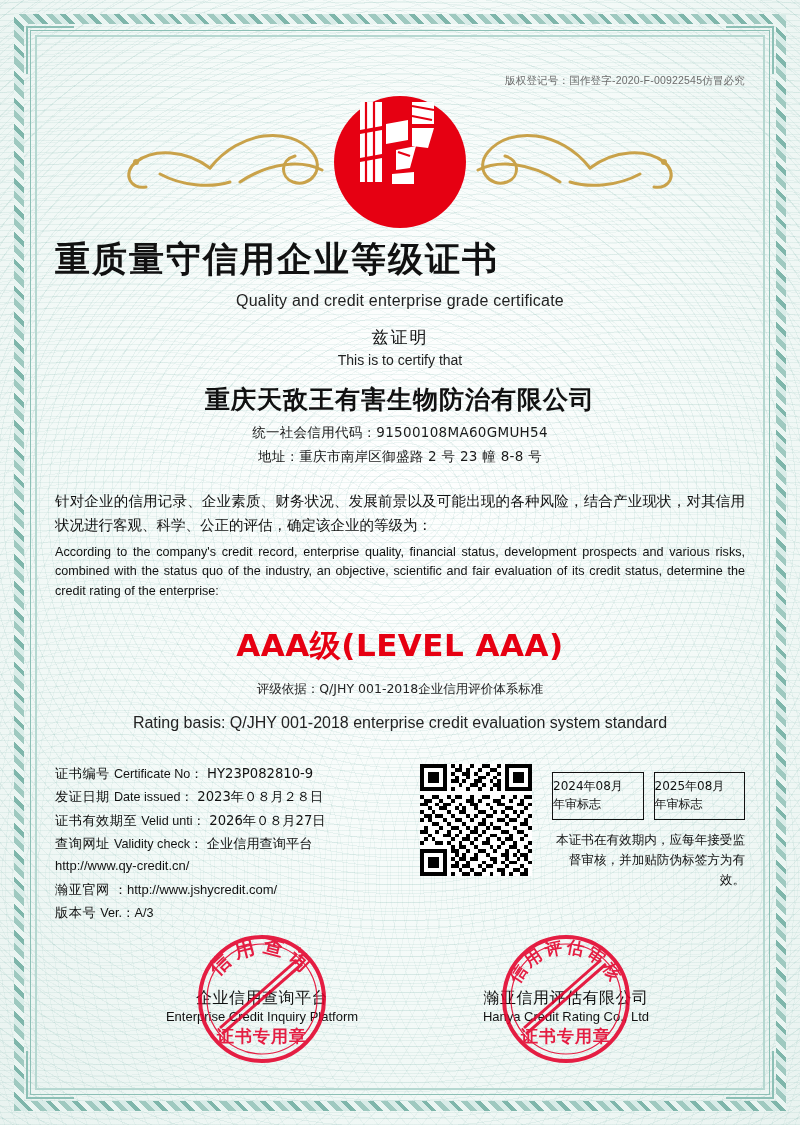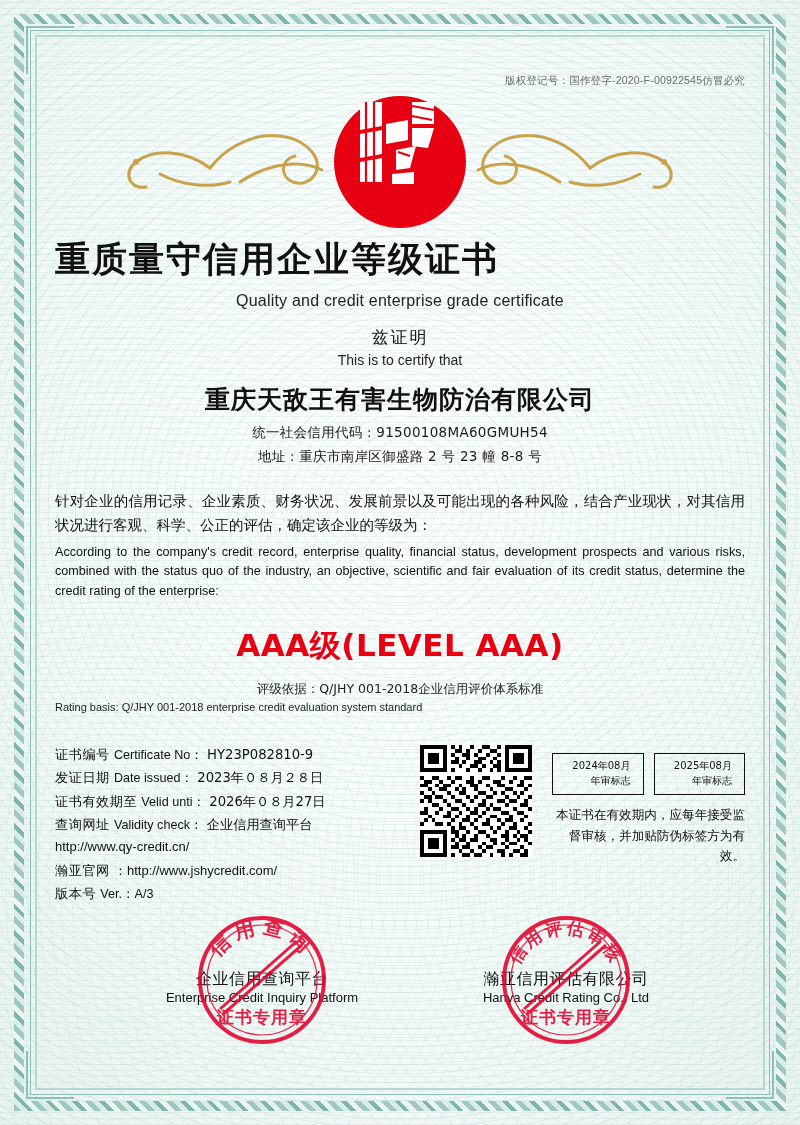--- a/index.html
+++ b/index.html
@@ -183,23 +183,24 @@
     font-family: "DejaVu Sans", "Liberation Sans", sans-serif;
   }
   .basis-cn {
     text-align: center;
     font-size: 12.5px;
     color: #222222;
     margin-top: 14px;
     font-family: "DejaVu Sans", "Liberation Sans", sans-serif;
   }
   .basis-en {
-    font-size: 11px;
+    text-align: center;
+    font-size: 16px;
     color: #222222;
-    margin-top: 3px;
+    margin-top: 16px;
   }
 
   .details {
     display: flex;
     margin-top: 30px;
   }
   .details-left {
     width: 355px;
     font-size: 13.2px;
     color: #111111;
@@ -234,23 +235,23 @@
     font-family: "DejaVu Sans", "Liberation Sans", sans-serif;
   }
   .stamp-boxes {
     display: flex;
     gap: 10px;
     margin-top: 10px;
   }
   .stamp-box {
     flex: 1;
     border: 1px solid #111111;
-    text-align: right;
-    font-size: 10px;
-    padding: 5px 12px 6px;
+    text-align: left;
+    font-size: 12px;
+    padding: 5px 0 6px;
     line-height: 1.45;
     font-family: "DejaVu Sans", "Liberation Sans", sans-serif;
   }
   .right-note {
     margin-top: 10px;
     font-size: 12.6px;
     line-height: 1.6;
     text-align: right;
     font-family: "DejaVu Sans", "Liberation Sans", sans-serif;
   }

